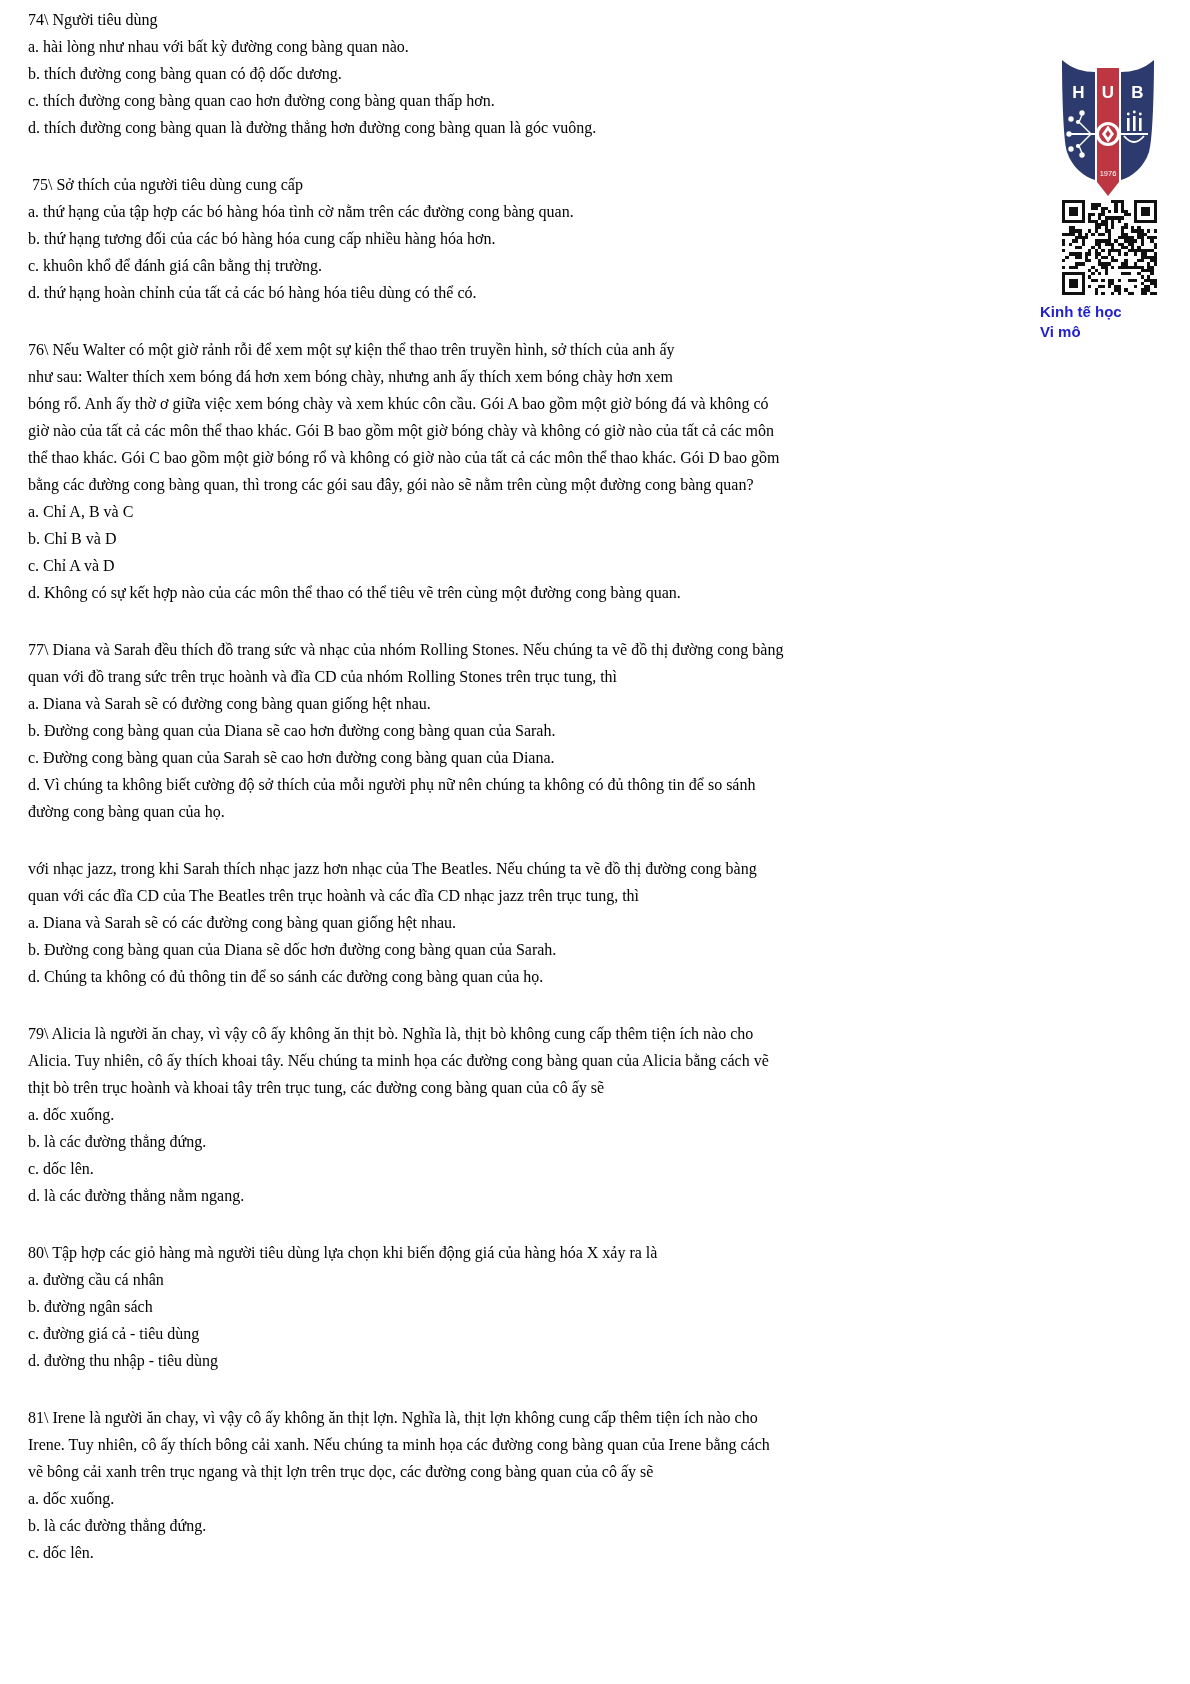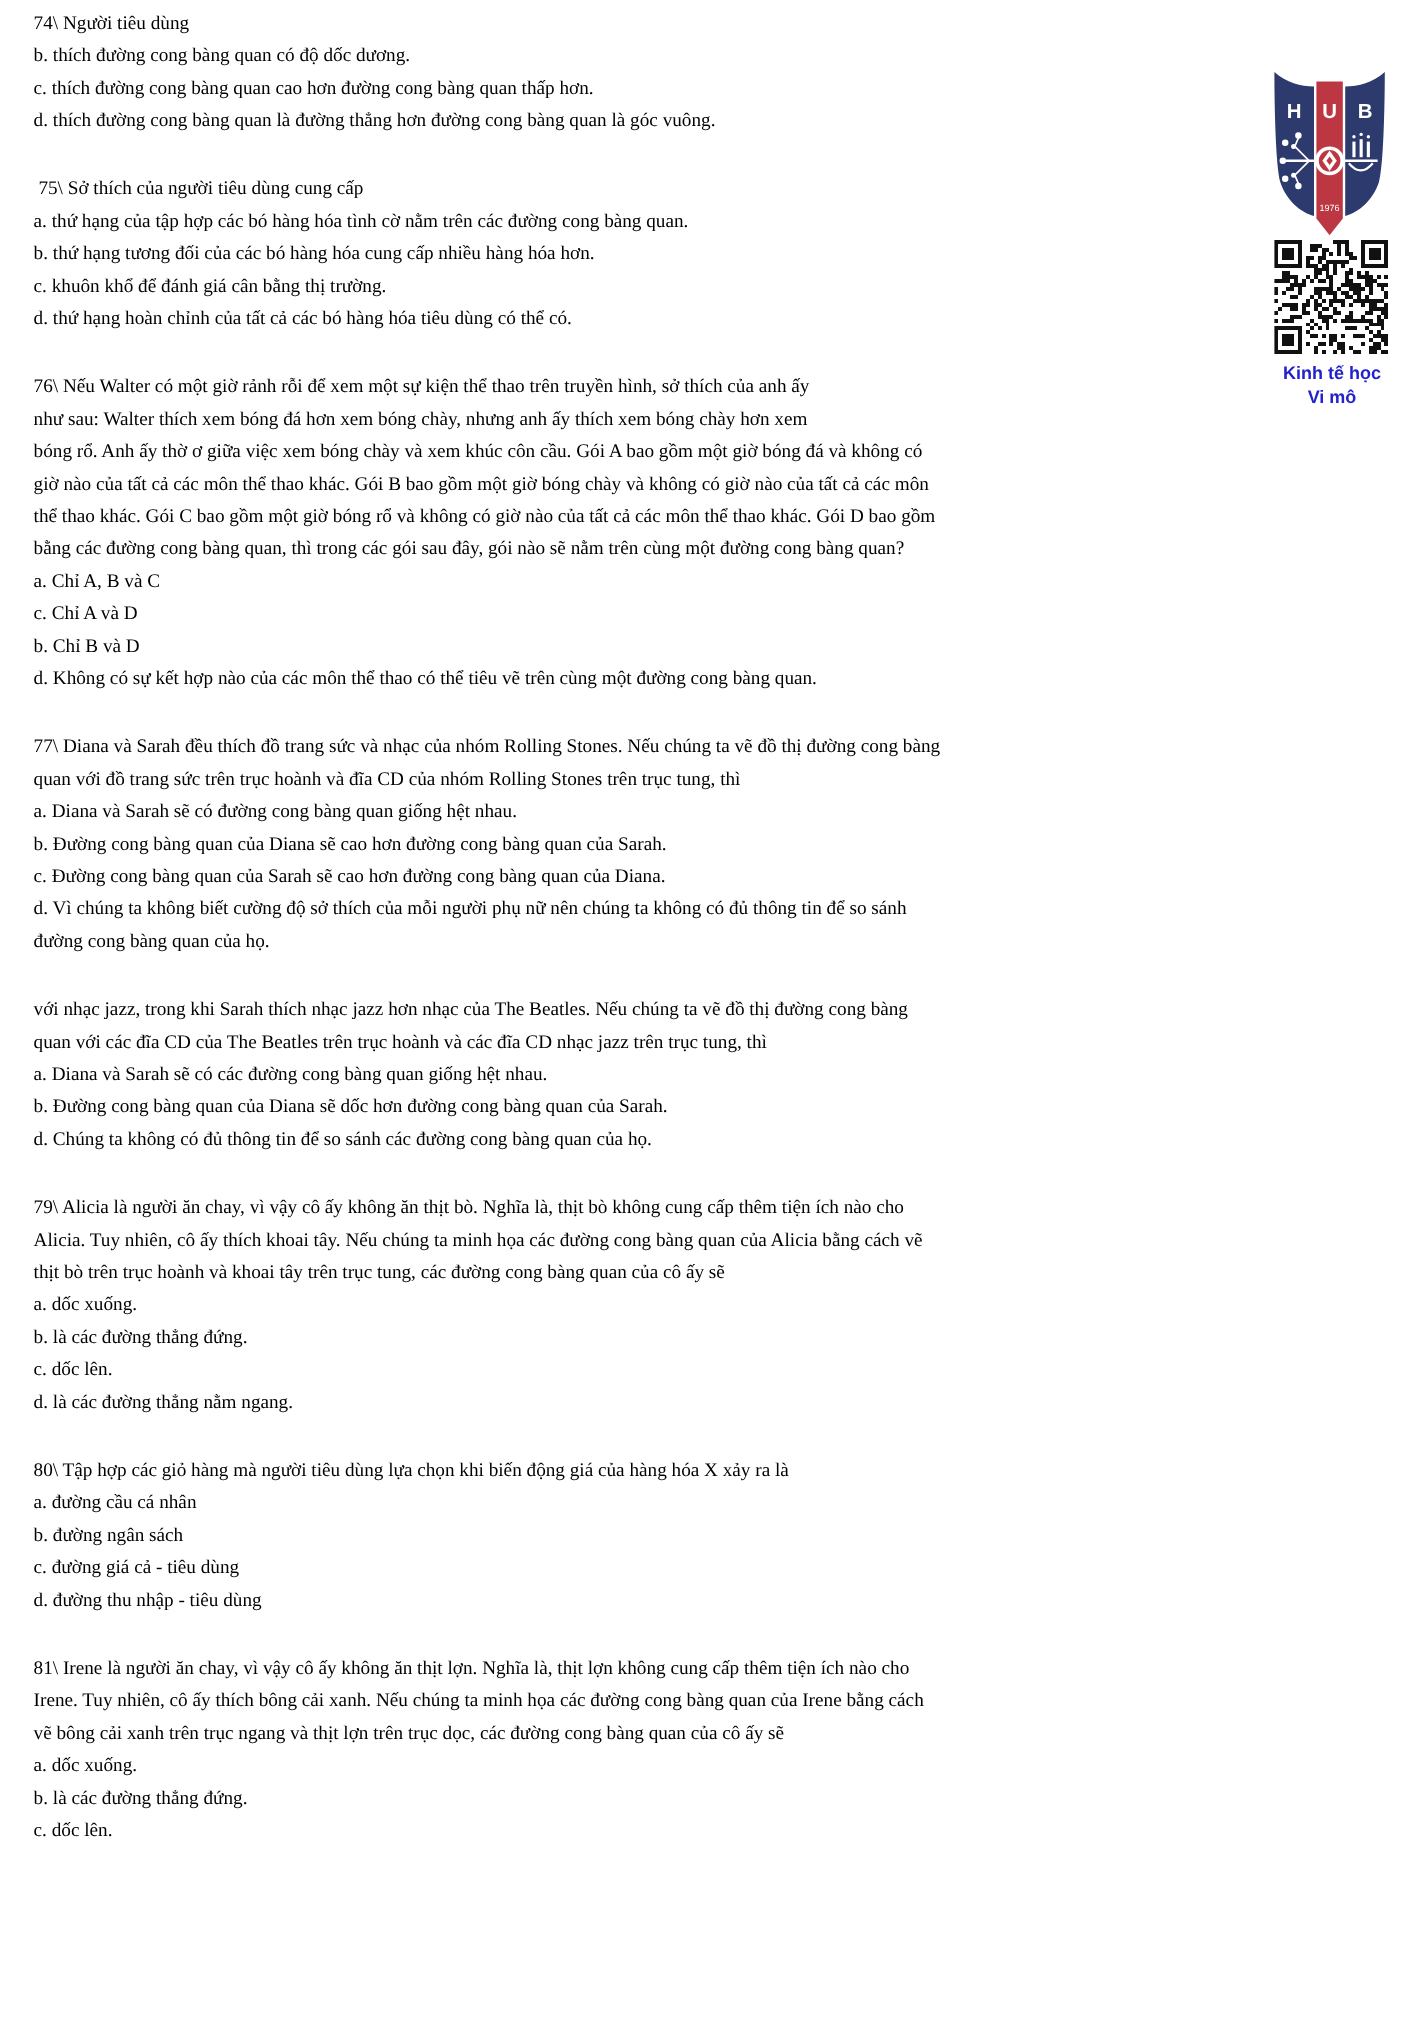--- a/index.html
+++ b/index.html
@@ -24,21 +24,21 @@
   }
   .question-block { margin-bottom: 30px; }
   .line { white-space: pre; }
 
   
   .brand { position: absolute; top: 0; left: 0; width: 100%; height: 100%; pointer-events: none; }
   .hub-logo  { position: absolute; left: 1058px; top: 56px;  width: 100px; height: 142px; }
   .qr        { position: absolute; left: 1062px; top: 200px; width: 95px;  height: 95px; }
   .course-label {
     position: absolute; left: 1040px; top: 302px; width: 140px;
-    text-align: center;
+    text-align: left;
     font-family: "Liberation Sans", sans-serif;
     font-weight: bold;
     font-size: 15px;
     line-height: 20px;
   }
   .logo-letter {
     font-family: "Liberation Sans", sans-serif;
     font-weight: bold;
     font-size: 17px;
     fill: #ffffff;
@@ -50,41 +50,42 @@
   }
 </style>
 </head>
 <body style="background: rgb(255, 255, 255); color: rgb(0, 0, 0);">
 
 <div class="page">
 
   <div class="content">
       <div class="question-block">
         <div class="line">74\ Người tiêu dùng</div>
+        <div class="line">a. hài lòng như nhau với bất kỳ đường cong bàng quan nào.</div>
         <div class="line">b. thích đường cong bàng quan có độ dốc dương.</div>
         <div class="line">c. thích đường cong bàng quan cao hơn đường cong bàng quan thấp hơn.</div>
         <div class="line">d. thích đường cong bàng quan là đường thẳng hơn đường cong bàng quan là góc vuông.</div>
       </div>
       <div class="question-block">
         <div class="line"> 75\ Sở thích của người tiêu dùng cung cấp</div>
         <div class="line">a. thứ hạng của tập hợp các bó hàng hóa tình cờ nằm trên các đường cong bàng quan.</div>
         <div class="line">b. thứ hạng tương đối của các bó hàng hóa cung cấp nhiều hàng hóa hơn.</div>
         <div class="line">c. khuôn khổ để đánh giá cân bằng thị trường.</div>
         <div class="line">d. thứ hạng hoàn chỉnh của tất cả các bó hàng hóa tiêu dùng có thể có.</div>
       </div>
       <div class="question-block">
         <div class="line">76\ Nếu Walter có một giờ rảnh rỗi để xem một sự kiện thể thao trên truyền hình, sở thích của anh ấy</div>
         <div class="line">như sau: Walter thích xem bóng đá hơn xem bóng chày, nhưng anh ấy thích xem bóng chày hơn xem</div>
         <div class="line">bóng rổ. Anh ấy thờ ơ giữa việc xem bóng chày và xem khúc côn cầu. Gói A bao gồm một giờ bóng đá và không có</div>
         <div class="line">giờ nào của tất cả các môn thể thao khác. Gói B bao gồm một giờ bóng chày và không có giờ nào của tất cả các môn</div>
         <div class="line">thể thao khác. Gói C bao gồm một giờ bóng rổ và không có giờ nào của tất cả các môn thể thao khác. Gói D bao gồm</div>
         <div class="line">bằng các đường cong bàng quan, thì trong các gói sau đây, gói nào sẽ nằm trên cùng một đường cong bàng quan?</div>
         <div class="line">a. Chỉ A, B và C</div>
+        <div class="line">b. Chỉ B và D</div>
         <div class="line">c. Chỉ A và D</div>
-        <div class="line">b. Chỉ B và D</div>
         <div class="line">d. Không có sự kết hợp nào của các môn thể thao có thể tiêu vẽ trên cùng một đường cong bàng quan.</div>
       </div>
       <div class="question-block">
         <div class="line">77\ Diana và Sarah đều thích đồ trang sức và nhạc của nhóm Rolling Stones. Nếu chúng ta vẽ đồ thị đường cong bàng</div>
         <div class="line">quan với đồ trang sức trên trục hoành và đĩa CD của nhóm Rolling Stones trên trục tung, thì</div>
         <div class="line">a. Diana và Sarah sẽ có đường cong bàng quan giống hệt nhau.</div>
         <div class="line">b. Đường cong bàng quan của Diana sẽ cao hơn đường cong bàng quan của Sarah.</div>
         <div class="line">c. Đường cong bàng quan của Sarah sẽ cao hơn đường cong bàng quan của Diana.</div>
         <div class="line">d. Vì chúng ta không biết cường độ sở thích của mỗi người phụ nữ nên chúng ta không có đủ thông tin để so sánh</div>
         <div class="line">đường cong bàng quan của họ.</div>

